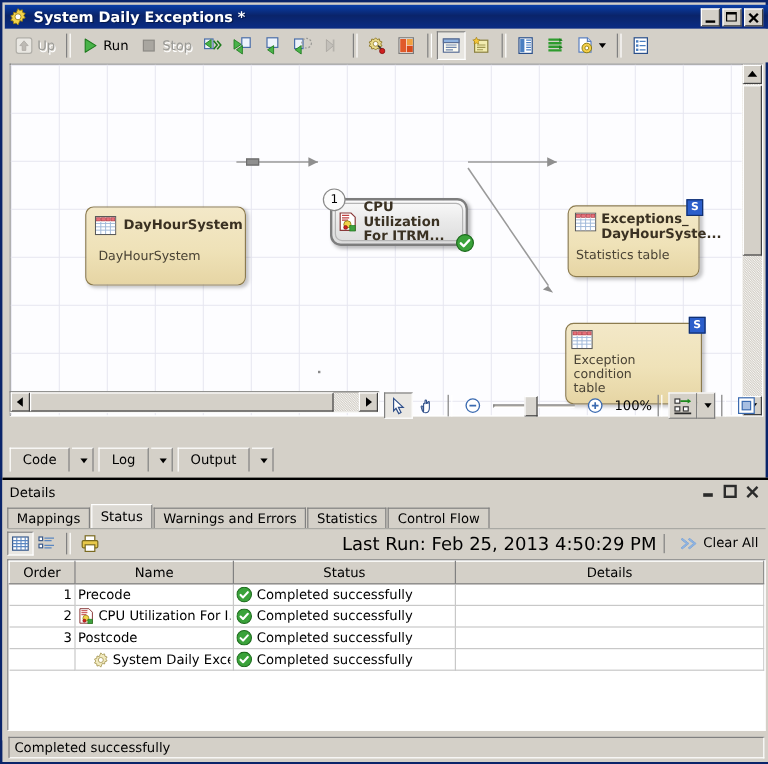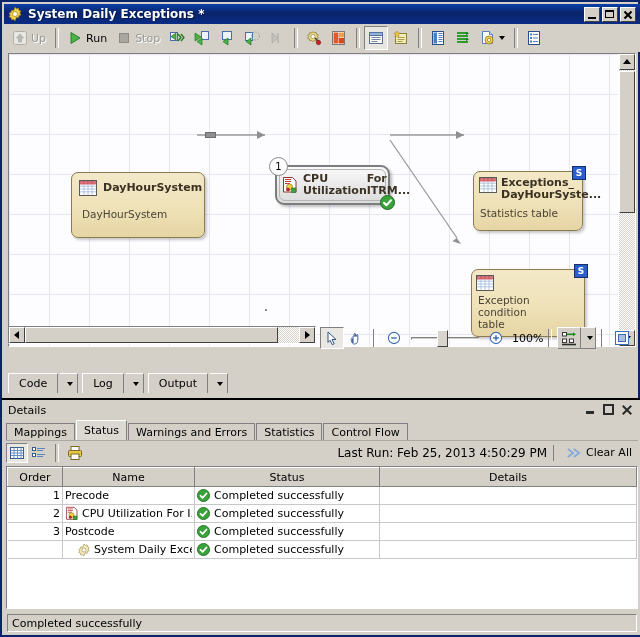--- a/index.html
+++ b/index.html
@@ -169,21 +169,21 @@
   .dtabs{position:absolute;left:4px;top:20px;height:20px;display:flex;align-items:flex-end;}
   .dtab{height:17px;display:flex;align-items:center;padding:0 7px;margin-right:1px;
     background:#d4d0c8;border:1px solid #808080;border-bottom:none;font-size:11px;color:#000;box-sizing:border-box;}
   .dtab.active{height:20px;background:#dcd9d3;border-color:#fff #808080 #808080 #fff;border-bottom:none;}
 
   .dtoolbar{position:absolute;left:4px;top:40px;width:632px;height:24px;display:flex;align-items:center;
       border-top:1px solid #a9a9a4;box-sizing:border-box;}
   .dt-btn{width:22px;height:20px;display:flex;align-items:center;justify-content:center;
      border:1px solid transparent;box-sizing:border-box;}
   .dt-btn.sel{border-color:#808080 #fff #fff #808080;background:#e9e7e2;}
-  .lastrun{margin-left:auto;font-size:12px;color:#000;}
+  .lastrun{margin-left:auto;font-size:15px;color:#000;}
   .clearall{display:flex;align-items:center;font-size:11px;color:#000;margin-left:6px;margin-right:6px;}
 
   
   .grid{
     position:absolute;left:4px;top:66px;width:632px;height:143px;background:#fff;
     border:1px solid;border-color:#808080 #fff #fff #808080;box-sizing:border-box;overflow:hidden;
   }
   table.g{border-collapse:collapse;width:100%;table-layout:fixed;}
   table.g th{
     background:#d4d0c8;border:1px solid;border-color:#fff #808080 #808080 #fff;
@@ -448,21 +448,21 @@
         <div style="position:relative;display:flex;align-items:center;height:100%;padding-left:5px;gap:5px;">
           <span style="width:16px;height:18px;flex:0 0 auto;">
             <svg viewBox="0 0 16 18" width="16" height="18">
               <path d="M1.5 1.5h9l3.5 3.5v11h-12.5z" fill="#fff" stroke="#8a3a3a"></path>
               <path d="M3 3.5h6M3 5.5h6M3 7.5h5" stroke="#c04040" stroke-width="1"></path>
               <circle cx="7.5" cy="11" r="3" fill="#f2d24a" stroke="#8a7a10" stroke-width="0.7"></circle>
               <circle cx="6" cy="13.5" r="1.6" fill="#d02020" stroke="#7c1010" stroke-width="0.5"></circle>
               <rect x="9.5" y="12" width="4.5" height="4.5" fill="#3fa03f" stroke="#1d7a1d" stroke-width="0.6"></rect>
             </svg>
           </span>
-          <span style="display:flex;flex-direction:row;line-height:12px;">
+          <span style="display:flex;flex-direction:column;line-height:12px;">
             <span class="node-title">CPU Utilization</span>
             <span class="node-title">For ITRM...</span>
           </span>
         </div>
         <span class="badge-num">1</span>
         <span class="chk">
           <svg viewBox="0 0 15 15" width="15" height="15">
             <circle cx="7.5" cy="7.5" r="7" fill="#3aa23a" stroke="#1d6b1d"></circle>
             <path d="M4 7.8l2.4 2.4 4.6-5" fill="none" stroke="#fff" stroke-width="2" stroke-linecap="round" stroke-linejoin="round"></path>
           </svg>

